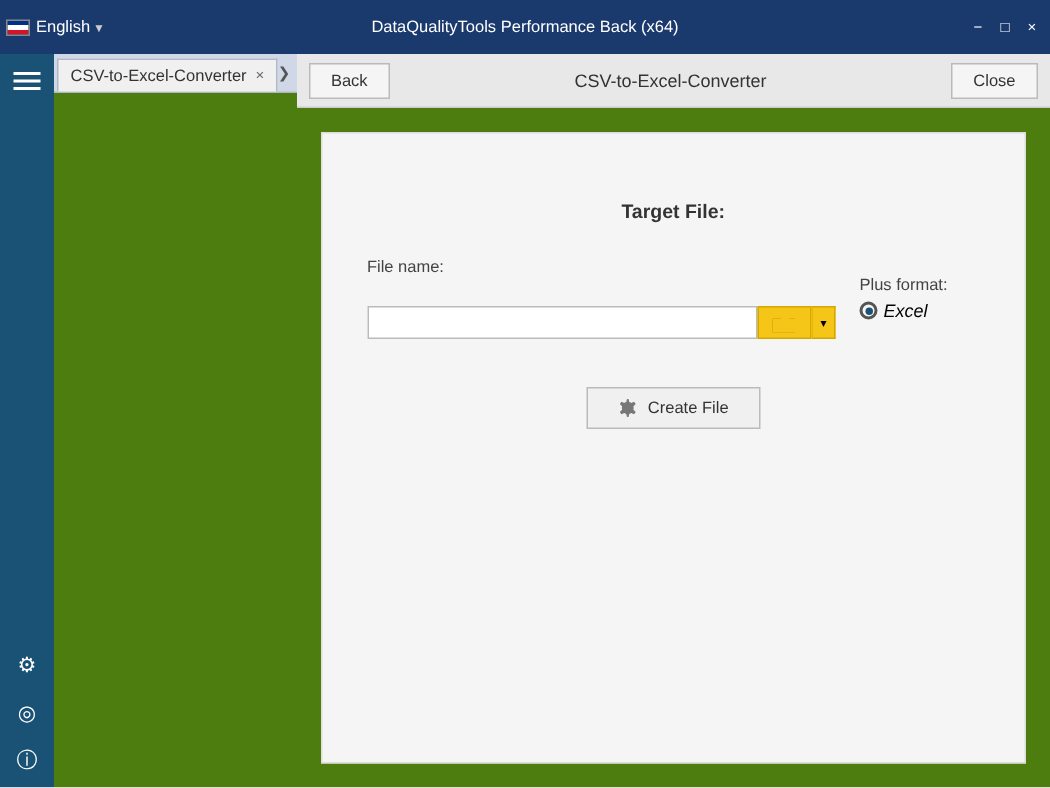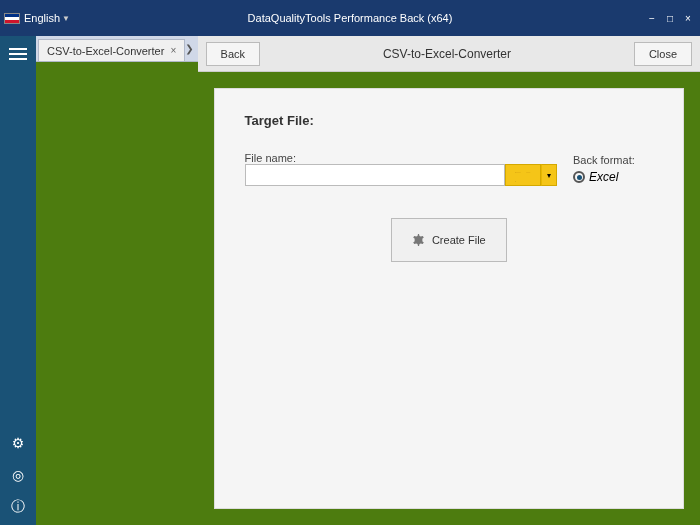--- a/index.html
+++ b/index.html
@@ -219,36 +219,37 @@
       background: #f5f5f5;
       border: 1px solid #ddd;
       padding: 24px 30px;
       flex: 1;
     }
 
     .panel-section-title {
       font-size: 13px;
       font-weight: bold;
       color: #333;
-      text-align: left;
+      text-align: center;
       margin-bottom: 24px;
+      margin-top: 20px;
     }
 
     .file-row {
       display: flex;
       align-items: center;
       gap: 16px;
       margin-bottom: 32px;
     }
 
     .file-name-section {
       flex: 1;
       display: flex;
       flex-direction: column;
-      gap: 0;
+      gap: 20px;
       justify-content: flex-end;
     }
 
     .field-label {
       font-size: 11px;
       color: #444;
     }
 
     .file-input-row {
       display: flex;
@@ -320,21 +321,21 @@
       border-radius: 50%;
       background: #1a5276;
     }
 
     .create-file-btn-row {
       display: flex;
       justify-content: center;
     }
 
     .create-file-btn {
-      height: 44px;
+      height: 28px;
       padding: 0 20px;
       background: #f0f0f0;
       border: 1px solid #bbb;
       font-size: 11px;
       color: #333;
       cursor: pointer;
       display: flex;
       align-items: center;
       gap: 6px;
     }
@@ -423,21 +424,21 @@
                     <rect x="0" y="4" width="19" height="12" rx="1" fill="#8B6914"></rect>
                     <rect x="0" y="4" width="19" height="11" rx="1" fill="#D4960A"></rect>
                     <path d="M0 5 Q0 4 1 4 L7 4 L8.5 2 L13 2 Q14 2 14 3 L14 4 L19 4 Q20 4 20 5 L20 15 Q20 16 19 16 L1 16 Q0 16 0 15 Z" fill="#F5C518"></path>
                   </svg>
                 </button>
                 <button class="folder-dropdown-btn">▾</button>
               </div>
             </div>
 
             <div class="file-format-section">
-              <span class="field-label">Back format:</span>
+              <span class="field-label">Plus format:</span>
               <div class="radio-row">
                 <div class="radio-dot">
                   <div class="radio-dot-inner"></div>
                 </div>
                 <span>Excel</span>
               </div>
             </div>
           </div>
 
           <div class="create-file-btn-row">

